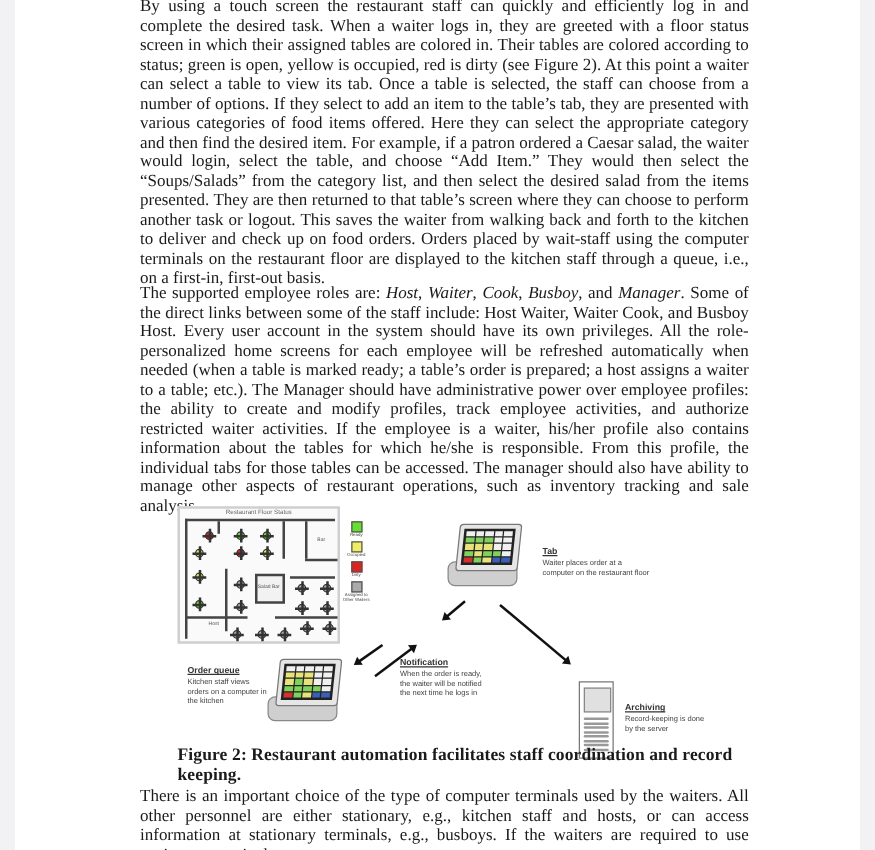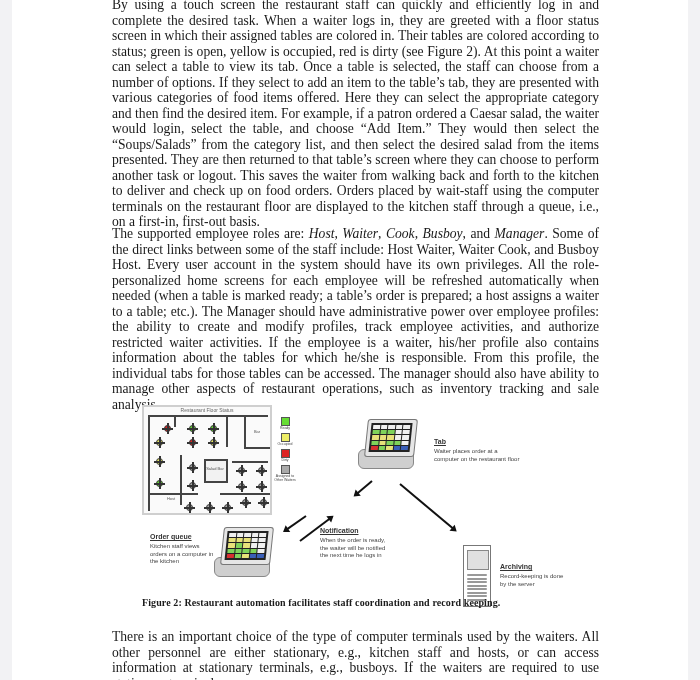--- a/index.html
+++ b/index.html
@@ -20,21 +20,21 @@
     }
     .p1 { top: -3px; }
     .p2 { top: 226px; }
     .p3 { top: 629px; }
     .text-block p { margin: 0; }
     .text-block em { font-style: italic; }
 
     .figure { position: absolute; left: 128px; top: 405px; width: 420px; height: 210px; }
     .caption {
       position: absolute; left: 130px; top: 597px; width: 460px;
-      font-size: 10px; font-weight: bold; letter-spacing: 0.1px;
+      font-size: 14px; font-weight: bold; letter-spacing: 0.1px;
     }
 
     
     .floor {
       position: absolute; left: 2px; top: 0; width: 130px; height: 110px;
       border: 2px solid #cfcfcf; background: #fafafa; box-sizing: border-box;
     }
     .floor-title {
       position: absolute; left: 0; top: 0; width: 100%; text-align: center;
       font-family: "Liberation Sans", sans-serif; font-size: 5px; color: #666;

